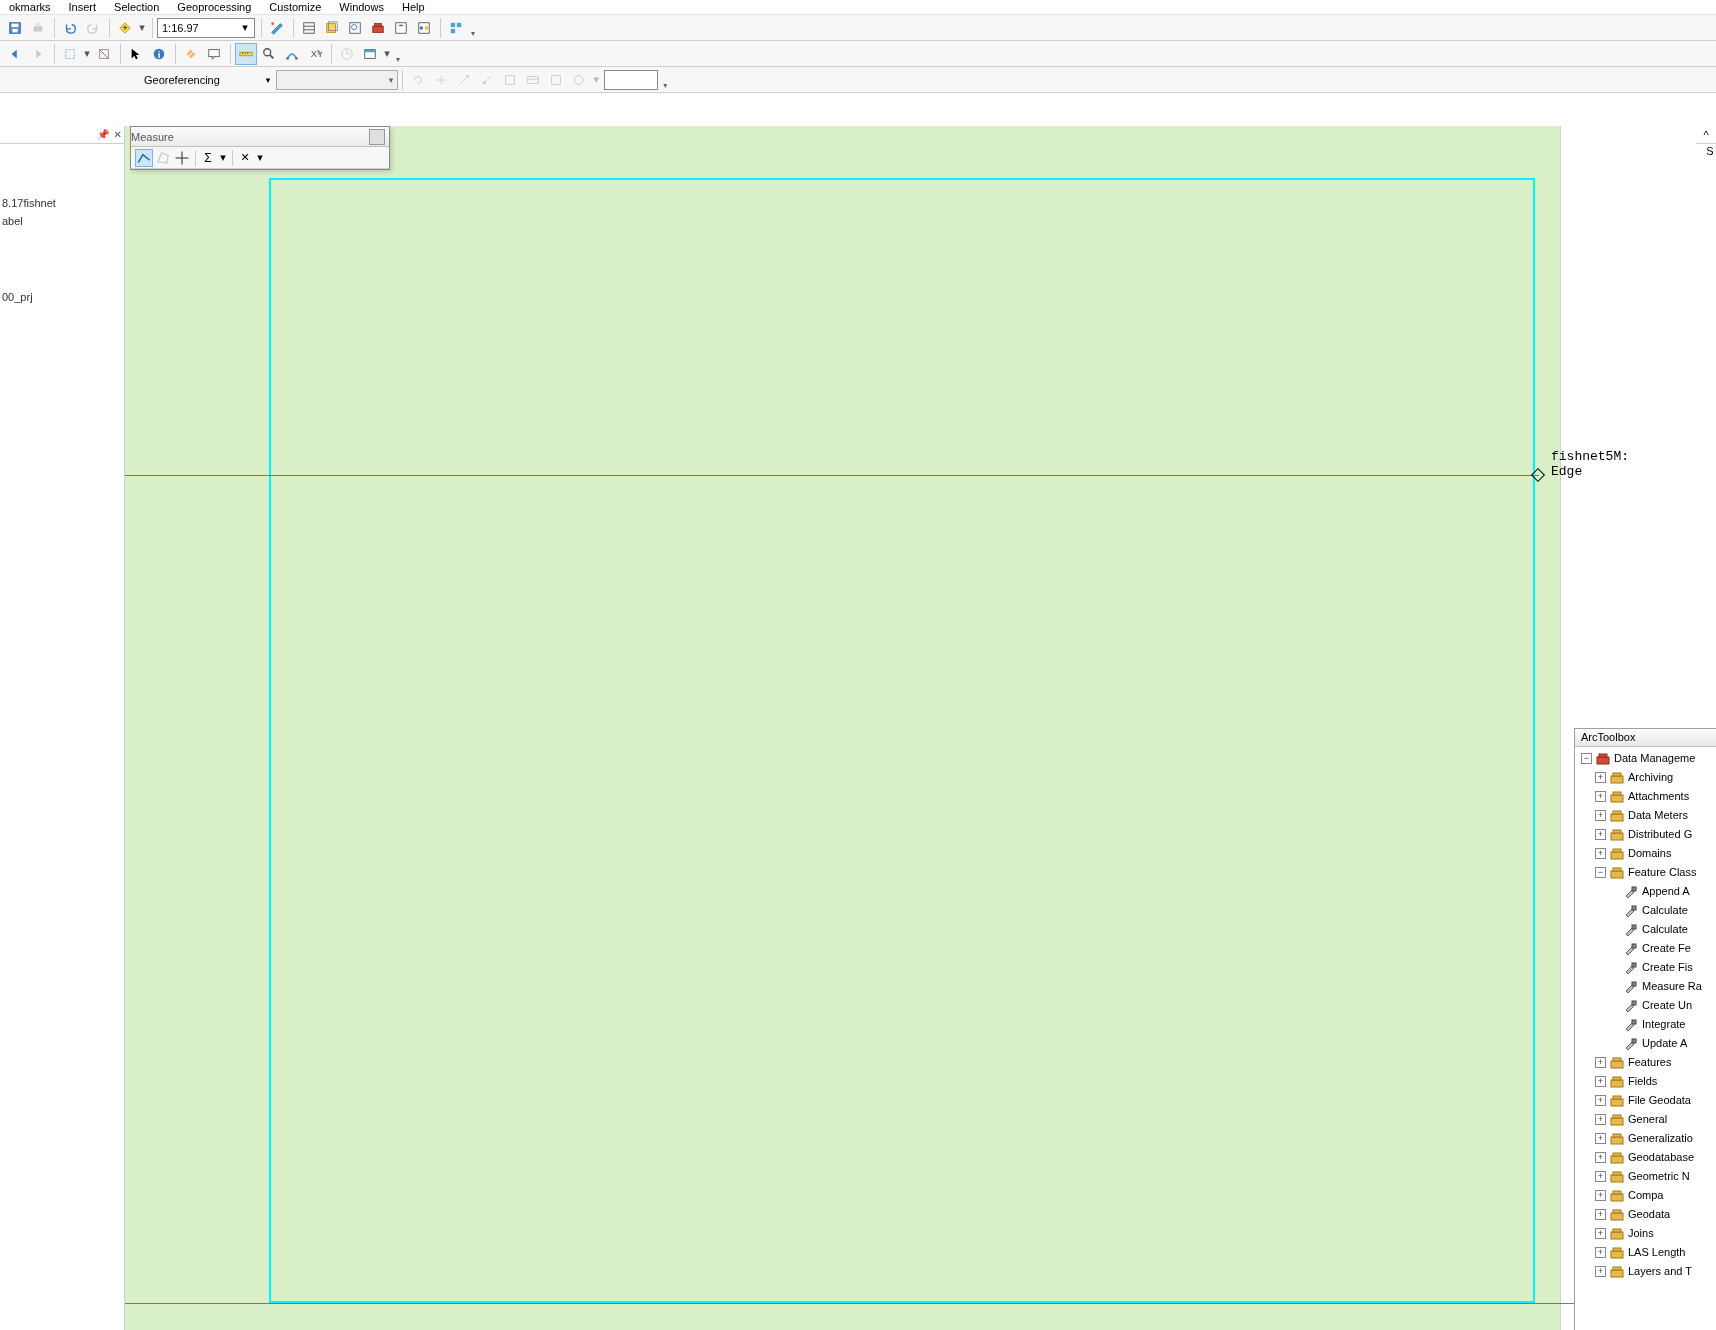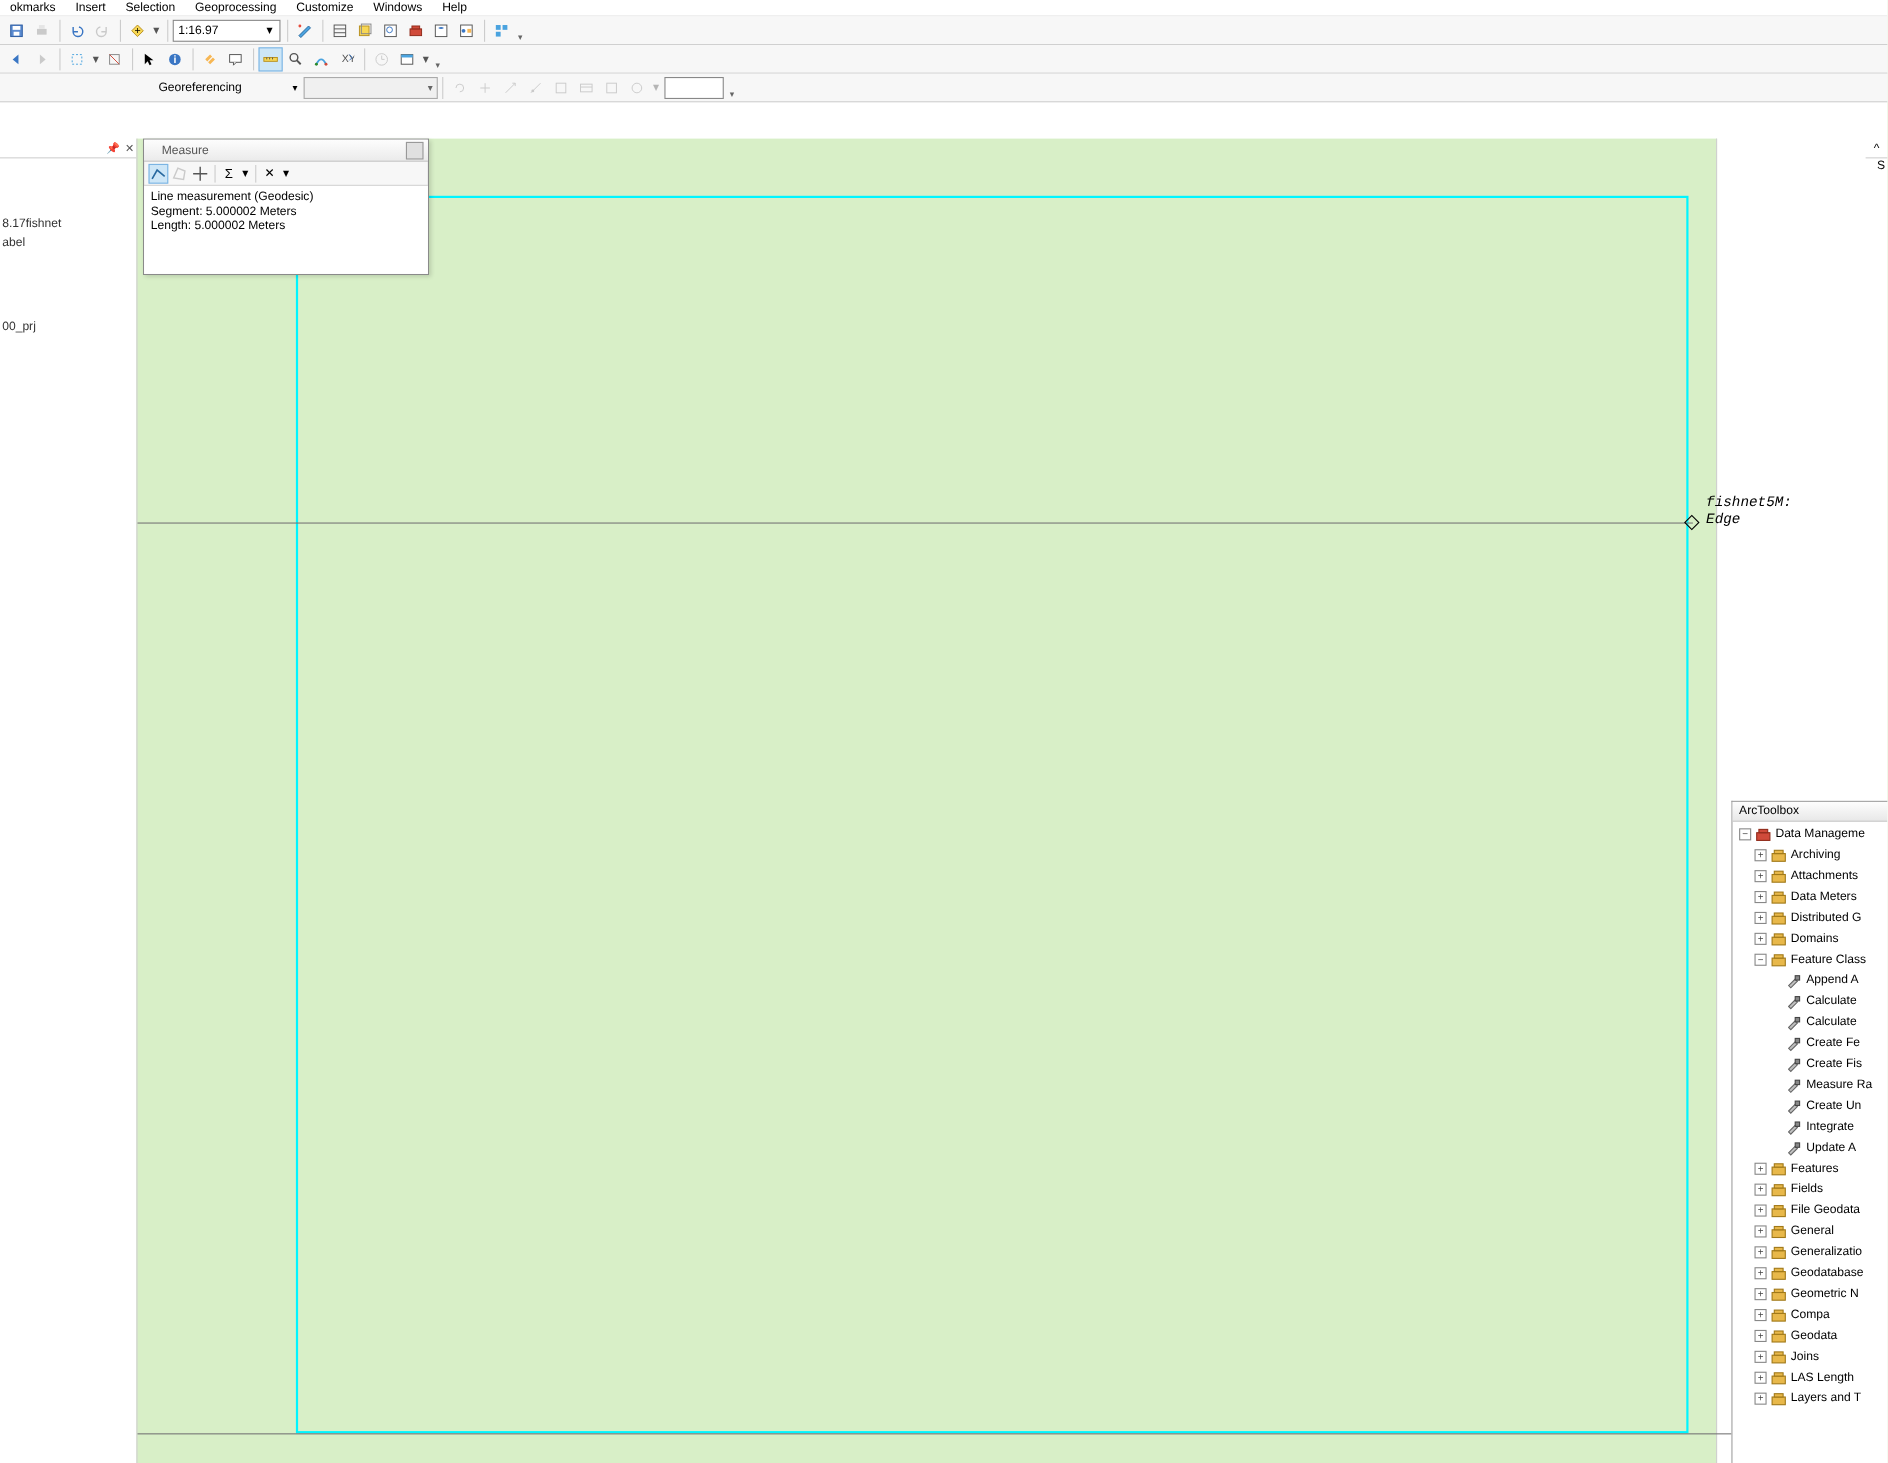--- a/index.html
+++ b/index.html
@@ -26,24 +26,24 @@
 
 .toc-pane { position: absolute; left: 0; top: 126px; width: 124px; }
 .toc-head { height: 18px; display: flex; align-items: center; justify-content: flex-end; padding-right: 2px; gap: 4px; border-bottom: 1px solid #d0d0d0; }
 .toc-head span { cursor: pointer; font-size: 10px; color: #555; }
 .toc-items { padding: 4px 2px; font-size: 11px; line-height: 18px; color: #333; }
 
 .map-view { position: absolute; left: 124px; top: 126px; right: 155px; bottom: 0; border-left: 1px solid #d0d0d0; border-right: 1px solid #d0d0d0; background: #d8efc7; }
 .map-inner { position: absolute; inset: 0; }
 .sel-rect { position: absolute; border: 2px solid #00f5ff; background: transparent; }
 .grid-line { position: absolute; background: #777; }
-.snap-label { position: absolute; font-family: "Courier New", monospace; font-size: 13px; color: #000; font-style: italic; }
+.snap-label { position: absolute; font-family: "Courier New", monospace; font-size: 13px; color: #000; }
 
 .measure-win { position: absolute; left: 130px; top: 126px; width: 260px; background: #f7f7f7; border: 1px solid #8a8a8a; box-shadow: 2px 2px 4px rgba(0,0,0,0.15); }
-.measure-title { height: 20px; display: flex; align-items: center; padding: 0 16px; background: linear-gradient(#fdfdfd, #ebebeb); border-bottom: 1px solid #c0c0c0; color: #555; }
+.measure-title { height: 20px; display: flex; align-items: center; padding: 0 0; background: linear-gradient(#fdfdfd, #ebebeb); border-bottom: 1px solid #c0c0c0; color: #555; }
 .measure-close { position: absolute; right: 4px; top: 2px; width: 16px; height: 16px; background: #e0e0e0; border: 1px solid #999; }
 .measure-tools { height: 22px; display: flex; align-items: center; padding: 0 4px; border-bottom: 1px solid #d0d0d0; }
 .measure-tools .mtbtn { width: 18px; height: 18px; display: inline-flex; align-items: center; justify-content: center; margin-right: 1px; cursor: pointer; }
 .measure-tools .mtbtn.active { background: #cde6f7; border: 1px solid #7bb4e3; }
 .measure-tools .msep { width: 1px; height: 16px; background: #ccc; margin: 0 3px; }
 .measure-body { background: #fff; padding: 4px 6px 20px; font-size: 10.5px; line-height: 13px; min-height: 80px; }
 
 .right-edge { position: absolute; right: 0; top: 126px; width: 20px; height: 18px; display: flex; align-items: center; justify-content: center; font-size: 11px; border-bottom: 1px solid #d0d0d0; }
 
 .arctoolbox { position: absolute; right: 0; top: 728px; width: 142px; bottom: 0; background: #fff; border-left: 1px solid #a0a0a0; border-top: 1px solid #a0a0a0; overflow: hidden; }
@@ -368,25 +368,20 @@
     <div class="mtbtn">
         <span style="font-size:12px;">Σ</span>
       </div>
     <div class="mtbtn" style="width:10px">▾</div>
     <div class="msep"></div>
     <div class="mtbtn">
         <span style="font-size:11px;">✕</span>
       </div>
     <div class="mtbtn" style="width:10px">▾</div>
   </div>
-  <div class="measure-body">
-    <div>Line measurement (Geodesic)</div>
-    <div>Segment: 5.000002 Meters</div>
-    <div>Length: 5.000002 Meters</div>
-  </div>
 </div>
 
 <div class="right-edge">
   <span>^</span>
 </div>
 <div style="position:absolute; right:0; top:145px; width:12px; font-size:11px; text-align:center;">S</div>
 
 <div class="arctoolbox">
   <div class="arctoolbox-title">ArcToolbox</div>
   <div class="tree">

